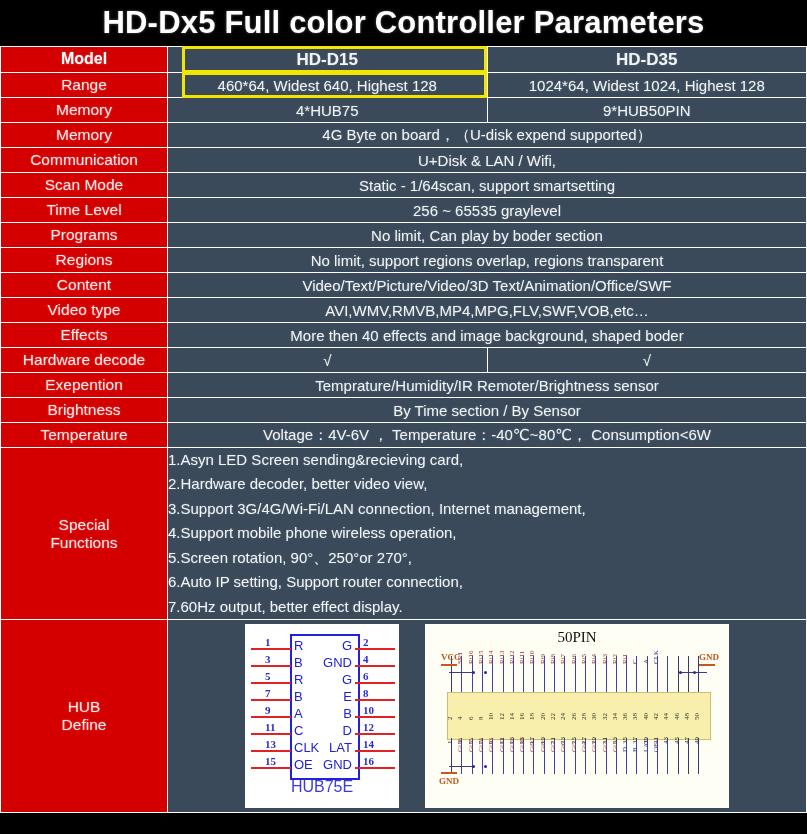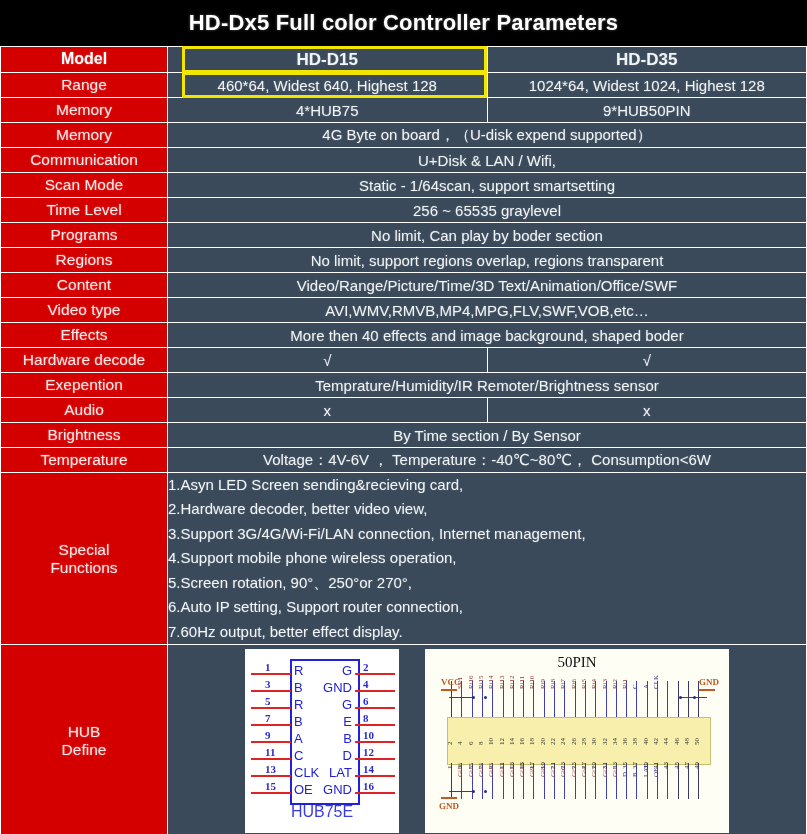--- a/index.html
+++ b/index.html
@@ -3,21 +3,21 @@
 <meta charset="utf-8">
 <style>
   html,body{margin:0;padding:0;background:#000;}
   body{width:807px;height:834px;overflow:hidden;
        font-family:"Liberation Sans","DejaVu Sans",sans-serif;}
   #root{width:807px;height:834px;background:#000;position:relative;}
 
   
   .title-bar{height:46px;background:#000;display:flex;align-items:center;
              justify-content:center;}
-  .title-bar .t{color:#ffffff;font-size:22px;font-weight:bold;letter-spacing:.2px;
+  .title-bar .t{color:#ffffff;font-size:31px;font-weight:bold;letter-spacing:.2px;
                 text-shadow:0 0 3px rgba(255,255,255,.35);}
 
   
   table.spec{width:807px;border-collapse:collapse;table-layout:fixed;}
   table.spec td{padding:0;vertical-align:middle;}
   .lbl{width:166px;background:#D40000;color:#ffe9e9;font-size:15.5px;
        text-align:center;border:1px solid #ffffff;line-height:1.15;
        text-shadow:0 0 2px rgba(255,200,200,.45);}
   .lbl.head{color:#ffffff;font-weight:bold;font-size:16px;}
   .val{background:#3A4A5A;color:#f1f4f7;font-size:15px;text-align:center;
@@ -123,43 +123,38 @@
         <tr class="row24">
           <td class="lbl">Programs</td>
           <td class="val" colspan="2">No limit,   Can play by boder section</td>
         </tr>
         <tr class="row24">
           <td class="lbl">Regions</td>
           <td class="val" colspan="2">No limit,   support regions overlap,   regions transparent</td>
         </tr>
         <tr class="row24">
           <td class="lbl">Content</td>
-          <td class="val" colspan="2">Video/Range/Picture/Time/3D Text/Animation/Office/SWF</td>
+          <td class="val" colspan="2">Video/Text/Picture/Video/3D Text/Animation/Office/SWF</td>
         </tr>
         <tr class="row24">
           <td class="lbl">Video type</td>
           <td class="val" colspan="2">AVI,WMV,RMVB,MP4,MPG,FLV,SWF,VOB,etc…</td>
         </tr>
         <tr class="row24">
           <td class="lbl">Effects</td>
           <td class="val" colspan="2">More then 40 effects and image background, shaped boder</td>
         </tr>
         <tr class="row24">
           <td class="lbl">Hardware decode</td>
           <td class="val"><span>√</span></td>
           <td class="val">√</td>
         </tr>
         <tr class="row24">
           <td class="lbl">Exepention</td>
           <td class="val" colspan="2">Temprature/Humidity/IR Remoter/Brightness sensor</td>
-        </tr>
-        <tr class="row24">
-          <td class="lbl">Audio</td>
-          <td class="val"><span>x</span></td>
-          <td class="val">x</td>
         </tr>
         <tr class="row24">
           <td class="lbl">Brightness</td>
           <td class="val" colspan="2">By Time section / By Sensor</td>
         </tr>
         <tr class="row24">
           <td class="lbl">Temperature</td>
           <td class="val" colspan="2">Voltage：4V-6V ，  Temperature：-40℃~80℃，  Consumption&lt;6W</td>
         </tr>
         <tr>

